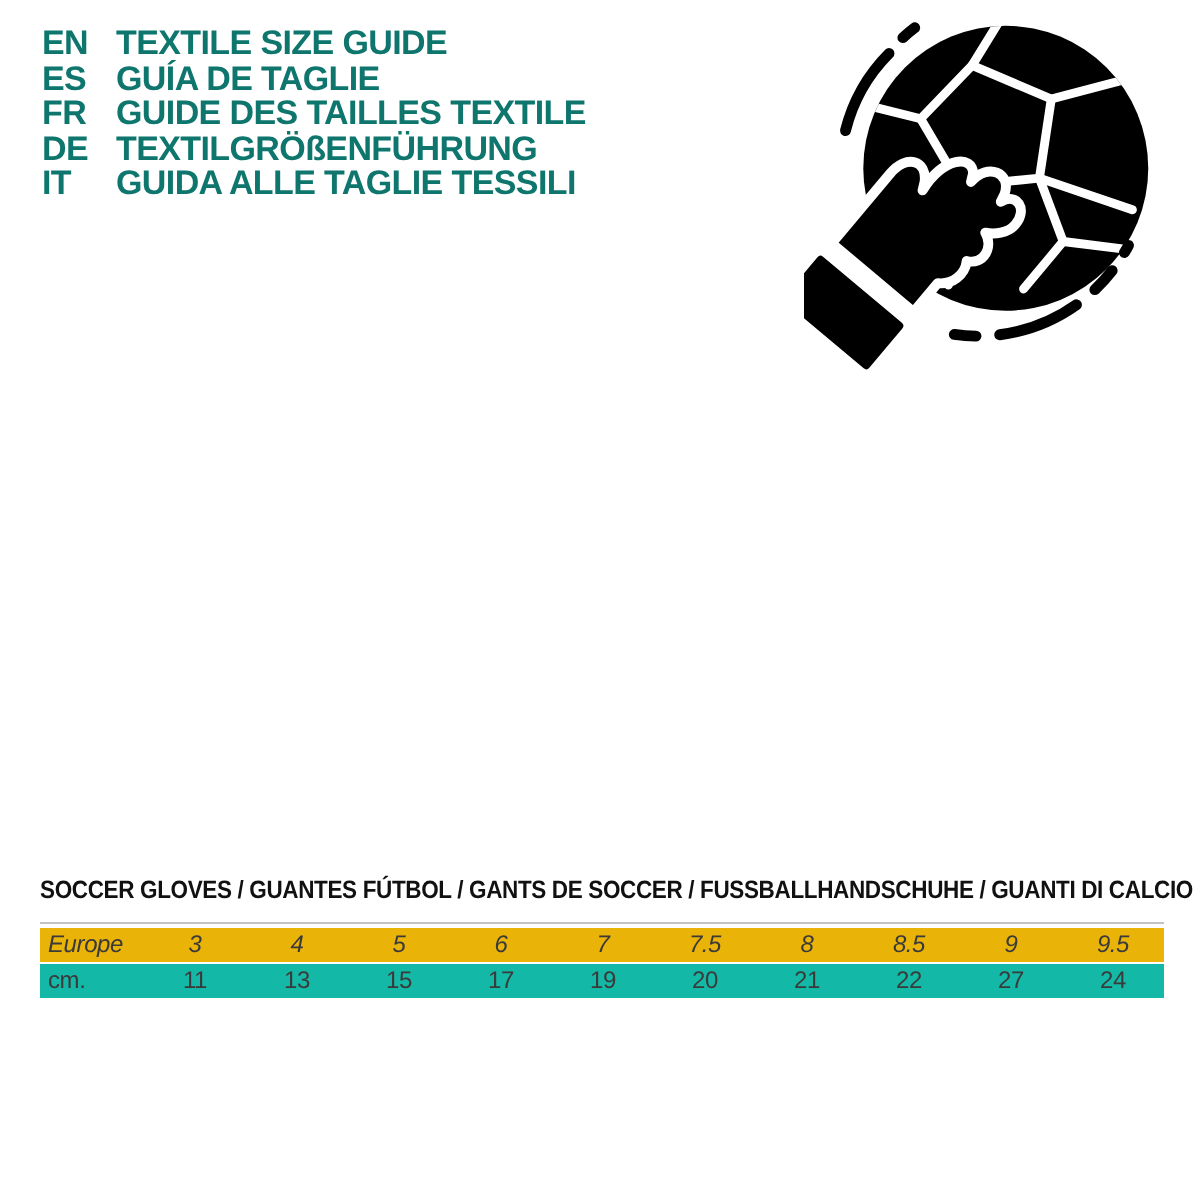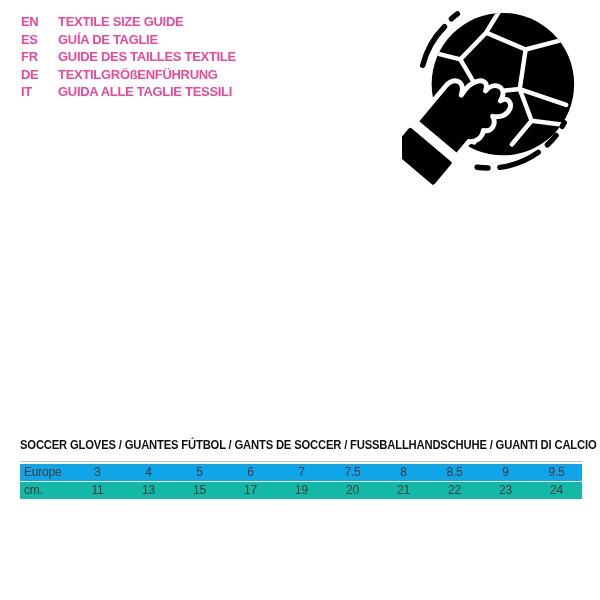--- a/index.html
+++ b/index.html
@@ -9,22 +9,22 @@
     font-family:"Liberation Sans","DejaVu Sans",sans-serif;
     -webkit-font-smoothing:antialiased;
   }
   
   .lang-list{
     position:absolute;left:21px;top:13px;
     display:grid;grid-template-columns:37px auto;
     row-gap:0;column-gap:0;
   }
   .lang-code,.lang-label{
-    font-weight:700;font-size:13px;line-height:17.5px;
-    letter-spacing:-0.3px;color:#ec4899;white-space:nowrap;
+    font-weight:700;font-size:17px;line-height:17.5px;
+    letter-spacing:-0.3px;color:#0f766e;white-space:nowrap;
   }
   
   .icon-wrap{position:absolute;left:402px;top:2px;width:180px;height:188px;}
   .icon-wrap svg{display:block;width:100%;height:100%;}
   
   .table-block{position:absolute;left:20px;top:437px;width:562px;}
   .table-title{
     font-weight:700;font-size:12.5px;line-height:16px;letter-spacing:-0.2px;
     color:#111;white-space:nowrap;
     transform:scaleX(0.9);transform-origin:0 50%;
@@ -32,21 +32,21 @@
   .size-table{
     margin-top:8px;
     border-top:1px solid #c3c3c3;
     padding-top:2px;
   }
   .trow{
     display:grid;
     grid-template-columns:52px repeat(10,1fr);
     align-items:center;
   }
-  .trow.thead{background:#0ea5e9;height:17px;}
+  .trow.thead{background:#eab308;height:17px;font-style:italic;}
   .trow.tbody{background:#14b8a6;height:17px;margin-top:1px;}
   .cell{
     font-size:12px;letter-spacing:-0.2px;color:#3a3a3a;
     text-align:center;line-height:17px;white-space:nowrap;
   }
   .cell.label{text-align:left;padding-left:4px;}
 </style>
 </head>
 <body>
 
@@ -130,17 +130,17 @@
     <div class="trow tbody">
       <div class="cell label">cm.</div>
       <div class="cell">11</div>
       <div class="cell">13</div>
       <div class="cell">15</div>
       <div class="cell">17</div>
       <div class="cell">19</div>
       <div class="cell">20</div>
       <div class="cell">21</div>
       <div class="cell">22</div>
-      <div class="cell">23</div>
+      <div class="cell">27</div>
       <div class="cell">24</div>
     </div>
   </div>
 </div>
 
 </body></html>

